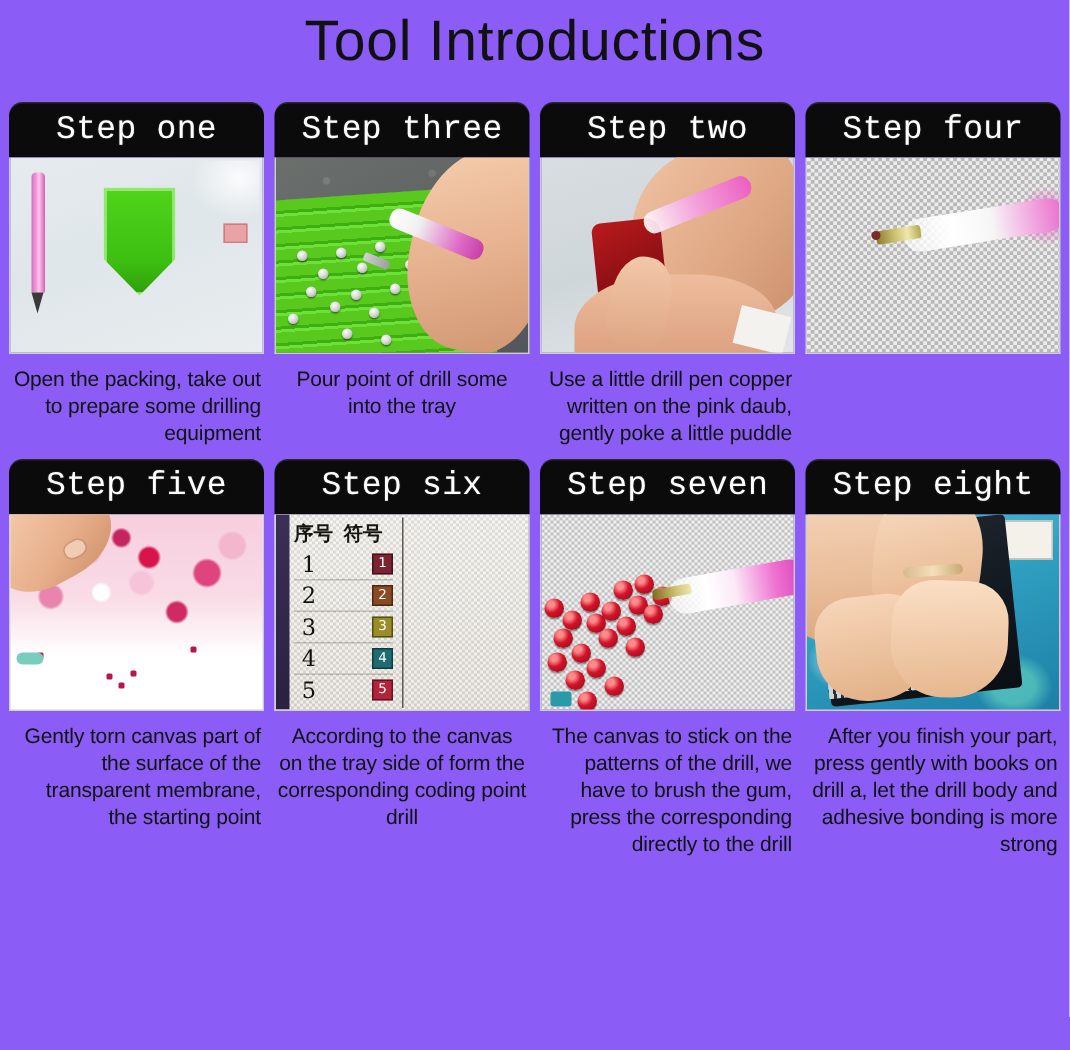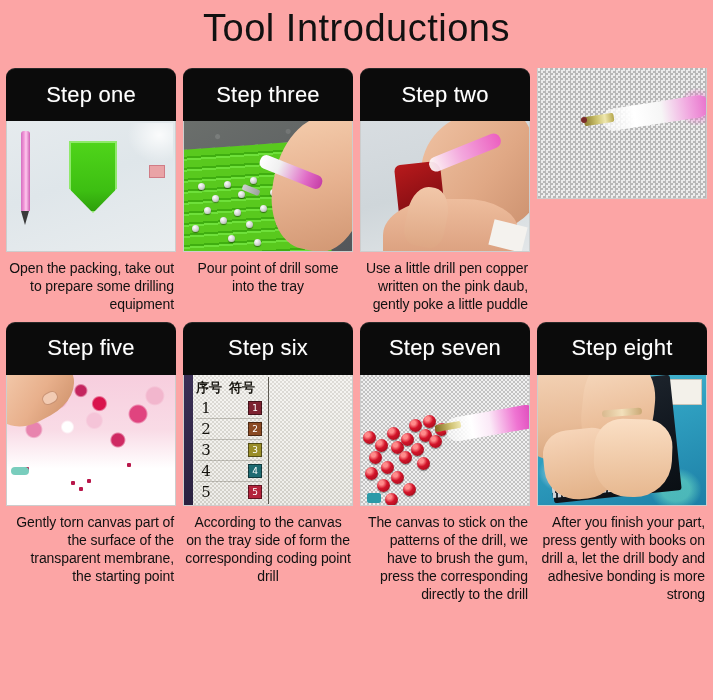--- a/index.html
+++ b/index.html
@@ -5,21 +5,21 @@
   * { box-sizing: border-box; margin: 0; padding: 0; }
   html, body {
     width: 713px; height: 700px;
     background: #ffffff;
     font-family: "Liberation Sans", sans-serif;
     overflow: hidden;
   }
   #page {
     position: relative;
     width: 713px; height: 700px;
-    background: #fca5a5;
+    background: #8b5cf6;
   }
 
   
   .title {
     width: 100%;
     text-align: center;
     font-size: 38px;
     font-weight: 400;
     letter-spacing: 0.5px;
     color: #111111;
@@ -37,25 +37,26 @@
     display: grid;
     grid-template-columns: repeat(4, 1fr);
     column-gap: 7px;
     row-gap: 8px;
   }
   .panel { width: 100%; }
 
   .step-header {
     background: #0b0b0b;
     border-radius: 9px 9px 0 0;
-    height: 53px;
+    height: 37px;
     display: flex;
     align-items: center;
     justify-content: center;
     box-shadow: inset 0 1px 0 rgba(255,255,255,0.12);
+    font-family: Liberation Mono, monospace;
   }
   .step-header span {
     color: #ffffff;
     font-size: 22px;
     font-weight: 400;
     letter-spacing: 0.2px;
     line-height: 1;
     text-shadow: 0 0 1px rgba(255,255,255,0.35);
   }
 
@@ -475,20 +476,23 @@
         <div class="wax"></div>
         <div class="hand-b"></div>
         <div class="finger1"></div>
         <div class="pen2"></div>
         <div class="paper"></div>
       </div>
       <div class="caption cap-right">Use a little drill pen copper written on the pink daub, gently poke a little puddle</div>
     </div>
 
     <div class="panel">
+      <div class="step-header">
+        <span>Step four</span>
+      </div>
       <div class="photo p4">
         <div class="pinkglow"></div>
         <div class="pen4"></div>
         <div class="ferrule"></div>
         <div class="tipdot"></div>
       </div>
     </div>
 
     <div class="panel">
       <div class="step-header">

